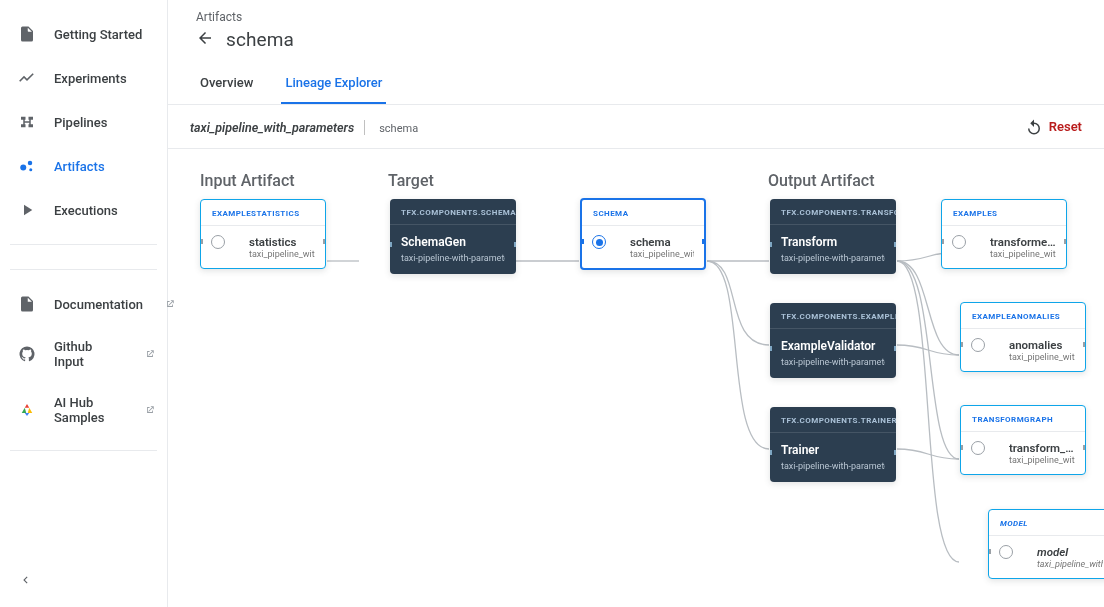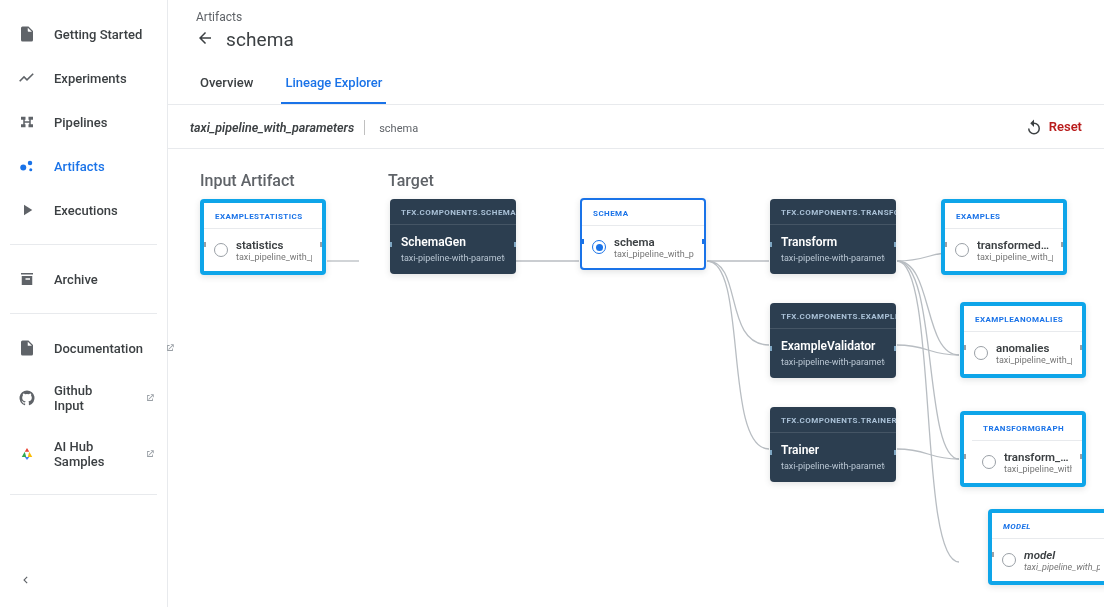--- a/index.html
+++ b/index.html
@@ -37,26 +37,26 @@
     .reset svg { width: 18px; height: 18px; fill: #3c4043; }
 
     
     .lineage { flex: 1; position: relative; padding: 22px 0 20px 32px; overflow: hidden; }
     .col-heads { position: absolute; top: 22px; left: 0; right: 0; padding-left: 32px; display: flex; font-size: 16px; font-weight: 500; color: #5f6368; }
     .col-heads .h1 { width: 188px; }
     .col-heads .h2 { width: 380px; }
     .col-heads .h3 { flex: 1; }
     svg.edges { position: absolute; inset: 0; width: 100%; height: 100%; pointer-events: none; }
 
-    .card { position: absolute; width: 126px; border-radius: 4px; background: #fff; box-shadow: 0 2px 6px rgba(60,64,67,.15); border: 4px solid #0ea5e9; overflow: hidden; }
+    .card { position: absolute; width: 126px; border-radius: 4px; background: #fff; box-shadow: 0 2px 6px rgba(60,64,67,.15); border: 1px solid #0ea5e9; overflow: hidden; }
     .card.dark { background: #2c3e50; color: #e4ecf3; border: none; }
     .card.sel { border: 2px solid #1a73e8; }
     .card-eyebrow { font-size: 8px; font-weight: 700; letter-spacing: .45px; padding: 9px 11px 7px; color: #1a73e8; border-bottom: 1px solid #e8eaed; text-transform: uppercase; white-space: nowrap; overflow:hidden; }
     .card.dark .card-eyebrow { color: #a9c0d6; border-bottom-color: rgba(255,255,255,.12); }
-    .card-body { display: flex; align-items: center; gap: 8px; padding: 9px 10px; }
+    .card-body { display: flex; gap: 24px; padding: 9px 10px; }
     .radio { width: 14px; height: 14px; border: 1.5px solid #9aa0a6; border-radius: 50%; flex: 0 0 14px; display:flex; align-items:center; justify-content:center; }
     .radio.on { border-color: #1a73e8; }
     .radio.on::after { content:""; width:7px; height:7px; background:#1a73e8; border-radius:50%; }
     .card-title { font-size: 11.5px; font-weight: 600; color: #3c4043; white-space: nowrap; overflow: hidden; text-overflow: ellipsis; }
     .card.dark .card-title { color: #fff; font-size: 12px; }
     .card-sub { font-size: 9px; color: #767676; white-space: nowrap; overflow: hidden; }
     .card.dark .card-sub { color: #b9c6d3; }
     .card.dark .card-body { display:block; padding:10px 11px 11px; }
     .card.dark .card-title { margin-bottom:4px; }
     .port { position:absolute; width:5px; height:5px; background:#9aa0a6; }
@@ -105,28 +105,20 @@
   </div>
   <div class="nav-item">
     <span class="nav-icon">
         <svg viewBox="0 0 24 24">
           <path d="M8 5v14l11-7z"></path>
         </svg>
       </span>
     <span>Executions</span>
   </div>
   <div class="nav-divider"></div>
-  <div class="nav-item">
-    <span class="nav-icon">
-        <svg viewBox="0 0 24 24">
-          <path d="M20 6H4V4h16v2zm-1 2H5v12h14V8zm-9 3h6v2h-6v-2z"></path>
-        </svg>
-      </span>
-    <span>Archive</span>
-  </div>
   <div class="nav-divider"></div>
   <div class="nav-item">
     <span class="nav-icon">
         <svg viewBox="0 0 24 24">
           <path d="M14 2H6a2 2 0 0 0-2 2v16a2 2 0 0 0 2 2h12a2 2 0 0 0 2-2V8l-6-6zM13 9V3.5L18.5 9H13z"></path>
         </svg>
       </span>
     <span>Documentation</span>
     <span class="ext-icon"><svg viewBox="0 0 24 24">
           <path d="M14 3v2h3.6l-9.8 9.8 1.4 1.4L19 6.4V10h2V3h-7zM5 5h6v2H7v10h10v-4h2v6H5V5z"></path>
@@ -189,20 +181,21 @@
           <path d="M12 6V2L7 7l5 5V8a6 6 0 1 1-6 6H4a8 8 0 1 0 8-8z"></path>
         </svg>
       <span>Reset</span>
     </div>
   </div>
 
   <div class="lineage">
     <div class="col-heads">
       <div class="h1">Input Artifact</div>
       <div class="h2">Target</div>
+      <div class="h3">Output Artifact</div>
     </div>
 
     <svg class="edges">
       <g stroke="#b8bdc2" stroke-width="1.3" fill="none">
         <path d="M159 112 C175 112 175 112 191 112"></path>
         <path d="M319 112 C355 112 355 112 411 112"></path>
         <path d="M539 112 C570 112 570 112 601 112"></path>
         <path d="M539 112 C575 112 555 196 601 196"></path>
         <path d="M539 112 C580 112 555 300 601 300"></path>
         <path d="M729 112 C760 112 760 103 791 103"></path>
@@ -295,21 +288,21 @@
       <div class="card-body">
         <span class="radio"></span>
         <div style="overflow:hidden">
           <div class="card-title">anomalies</div>
           <div class="card-sub">taxi_pipeline_with_parameters</div>
         </div>
       </div>
       <span class="port pl"></span>
         <span class="port pr"></span>
     </div>
-    <div class="card" style="left:792px; top:262px;padding-left:8px;">
+    <div class="card" style="left:792px; top:256px;">
       <div class="card-eyebrow">TRANSFORMGRAPH</div>
       <div class="card-body">
         <span class="radio"></span>
         <div style="overflow:hidden">
           <div class="card-title">transform_graph</div>
           <div class="card-sub">taxi_pipeline_with_parameters</div>
         </div>
       </div>
       <span class="port pl"></span>
         <span class="port pr"></span>

